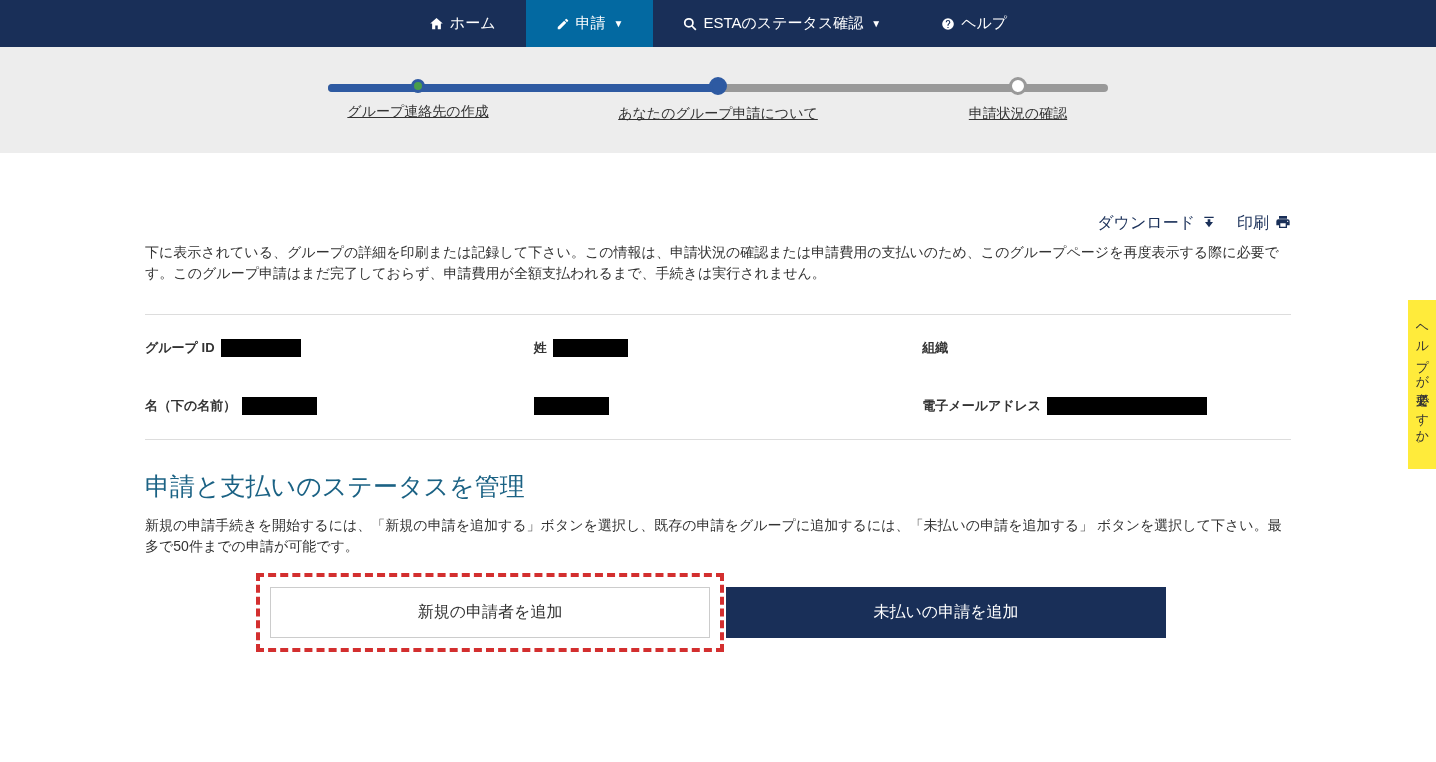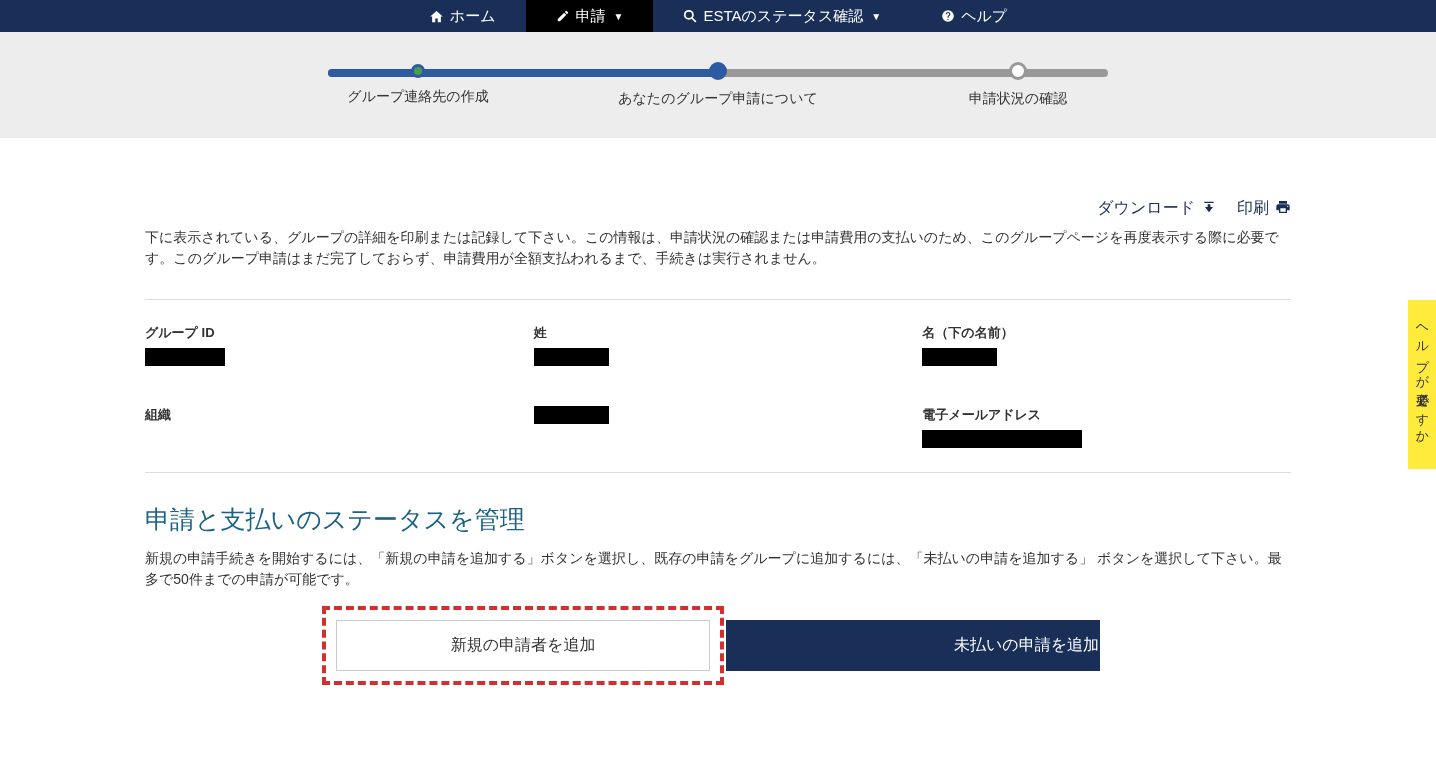--- a/index.html
+++ b/index.html
@@ -8,51 +8,52 @@
       box-sizing: border-box;
     }
     body {
       font-family: "Hiragino Kaku Gothic Pro", "Meiryo", sans-serif;
       font-size: 14px;
       color: #333;
       background: #fff;
     }
     .navbar {
       background: #192f58;
-      height: 32px;
+      height: 47px;
       display: flex;
       justify-content: center;
     }
     .nav-item {
       display: flex;
       align-items: center;
       padding: 0 30px;
       color: #fff;
       cursor: pointer;
       font-size: 15px;
       gap: 6px;
     }
     .nav-item.active {
-      background: #000000;
+      background: #0369a1;
     }
     .nav-icon {
       display: inline-flex;
     }
     .caret {
       font-size: 10px;
       margin-left: 2px;
     }
     .progress-section {
       background: #ededed;
       padding: 30px 0;
     }
     .progress-wrap {
       max-width: 900px;
       margin: 0 auto;
       position: relative;
+      text-decoration: underline;
     }
     .progress-line {
       position: absolute;
       top: 7px;
       left: 60px;
       right: 60px;
       height: 8px;
       background: #999;
       border-radius: 4px;
       z-index: 1;
@@ -136,21 +137,20 @@
       display: grid;
       grid-template-columns: 1fr 1fr 1fr;
       gap: 40px 20px;
       padding: 24px 0;
       border-top: 1px solid #ddd;
       border-bottom: 1px solid #ddd;
       margin-bottom: 30px;
     }
     .info-item {
       display: flex;
-      flex-direction: column;
       gap: 6px;
     }
     .info-label {
       font-size: 13px;
       font-weight: bold;
       color: #333;
     }
     .info-value {
       background: #000;
       color: #000;
@@ -161,35 +161,34 @@
     .info-value.w75 { width: 75px; }
     .info-value.w160 { width: 160px; }
     .button-row {
       display: flex;
       justify-content: center;
       gap: 16px;
       margin: 24px 0 30px 0;
     }
     .btn {
       padding: 14px 0;
-      width: 374px;
+      width: 440px;
       text-align: center;
       font-size: 16px;
       cursor: pointer;
       border: 1px solid #ccc;
     }
     .btn-light {
       background: #fff;
       color: #333;
     }
     .btn-dark {
       background: #192f58;
       color: #fff;
       border-color: #192f58;
-      text-align: right;
     }
     .highlight-box {
       position: relative;
     }
     .dashed-highlight {
       border: 4px dashed #d32f2f;
       position: absolute;
       left: -14px;
       top: -14px;
       right: -14px;
@@ -303,25 +302,25 @@
   <div class="info-grid">
     <div class="info-item">
       <span class="info-label">グループ ID</span>
       <span class="info-value w80"></span>
     </div>
     <div class="info-item">
       <span class="info-label">姓</span>
       <span class="info-value w75"></span>
     </div>
     <div class="info-item">
+      <span class="info-label">組織</span>
+    </div>
+    <div class="info-item">
       <span class="info-label">名（下の名前）</span>
       <span class="info-value w75"></span>
-    </div>
-    <div class="info-item">
-      <span class="info-label">組織</span>
     </div>
     <div class="info-item">
       <span class="info-value w75"></span>
     </div>
     <div class="info-item">
       <span class="info-label">電子メールアドレス</span>
       <span class="info-value w160"></span>
     </div>
   </div>
 

